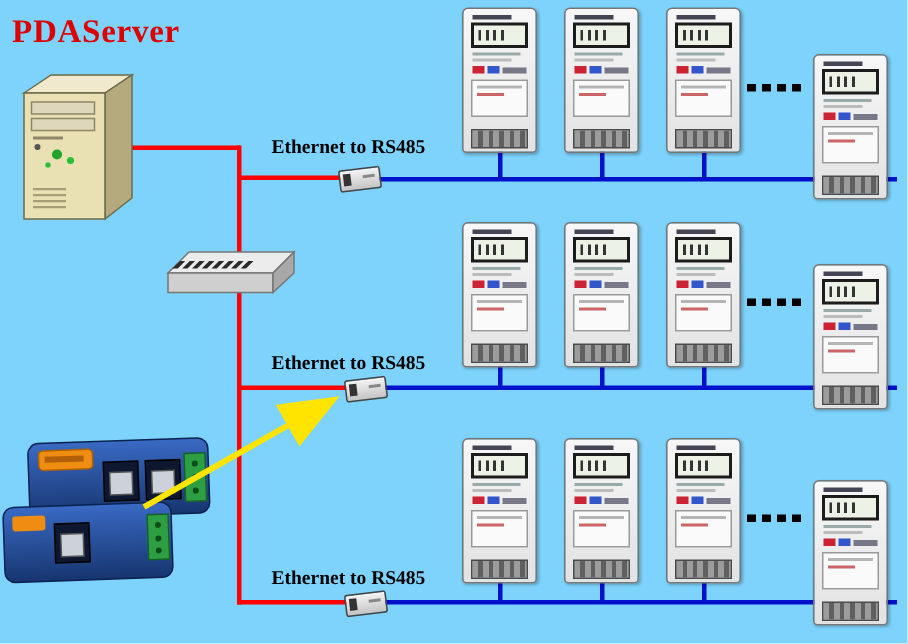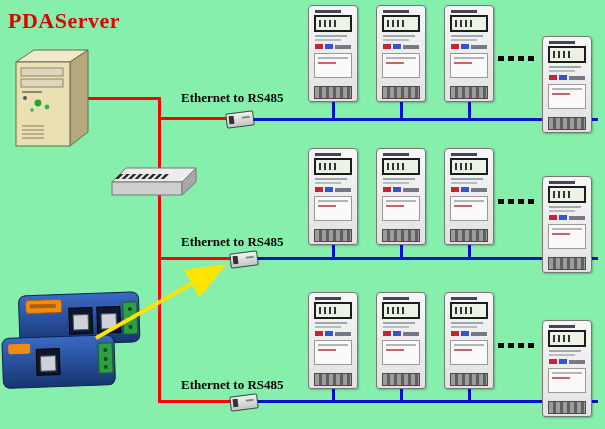--- a/index.html
+++ b/index.html
@@ -1,16 +1,16 @@
 <!DOCTYPE html>
 <html style="--title: #dd0000; --ethernet-link: #ff0000; --rs485-bus: #0011cc; --highlight-arrow: #ffe400;"><head>
 <meta charset="utf-8">
 <style>
   html,body{margin:0;padding:0;background:#fff;}
-  #canvas{position:relative;width:605px;height:429px;background:#86efac;overflow:hidden;
+  #canvas{position:relative;width:605px;height:429px;background:#7dd3fc;overflow:hidden;
           font-family:"Liberation Serif",serif;}
   
   .title{position:absolute;left:8px;top:8px;font-size:22px;font-weight:bold;
          color:var(--title,#d00);letter-spacing:.5px;}
   .elabel{position:absolute;font-size:13px;font-weight:bold;color:#000;white-space:nowrap;}
   
   .rline{position:absolute;background:var(--ethernet-link,#f00);z-index:1;}
   .bline{position:absolute;background:var(--rs485-bus,#00c);z-index:1;}
   .dashes{position:absolute;height:5px;z-index:2;
           background:repeating-linear-gradient(90deg,#000 0 6px,transparent 6px 10px);}

